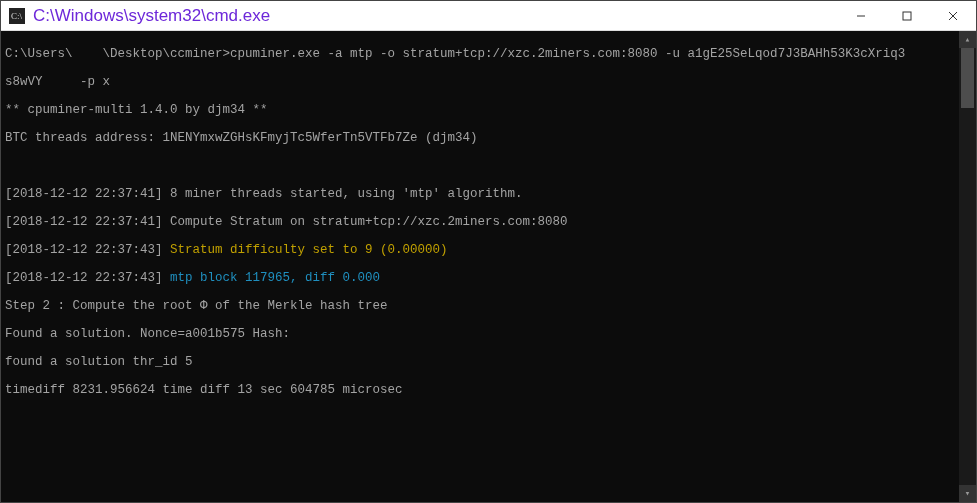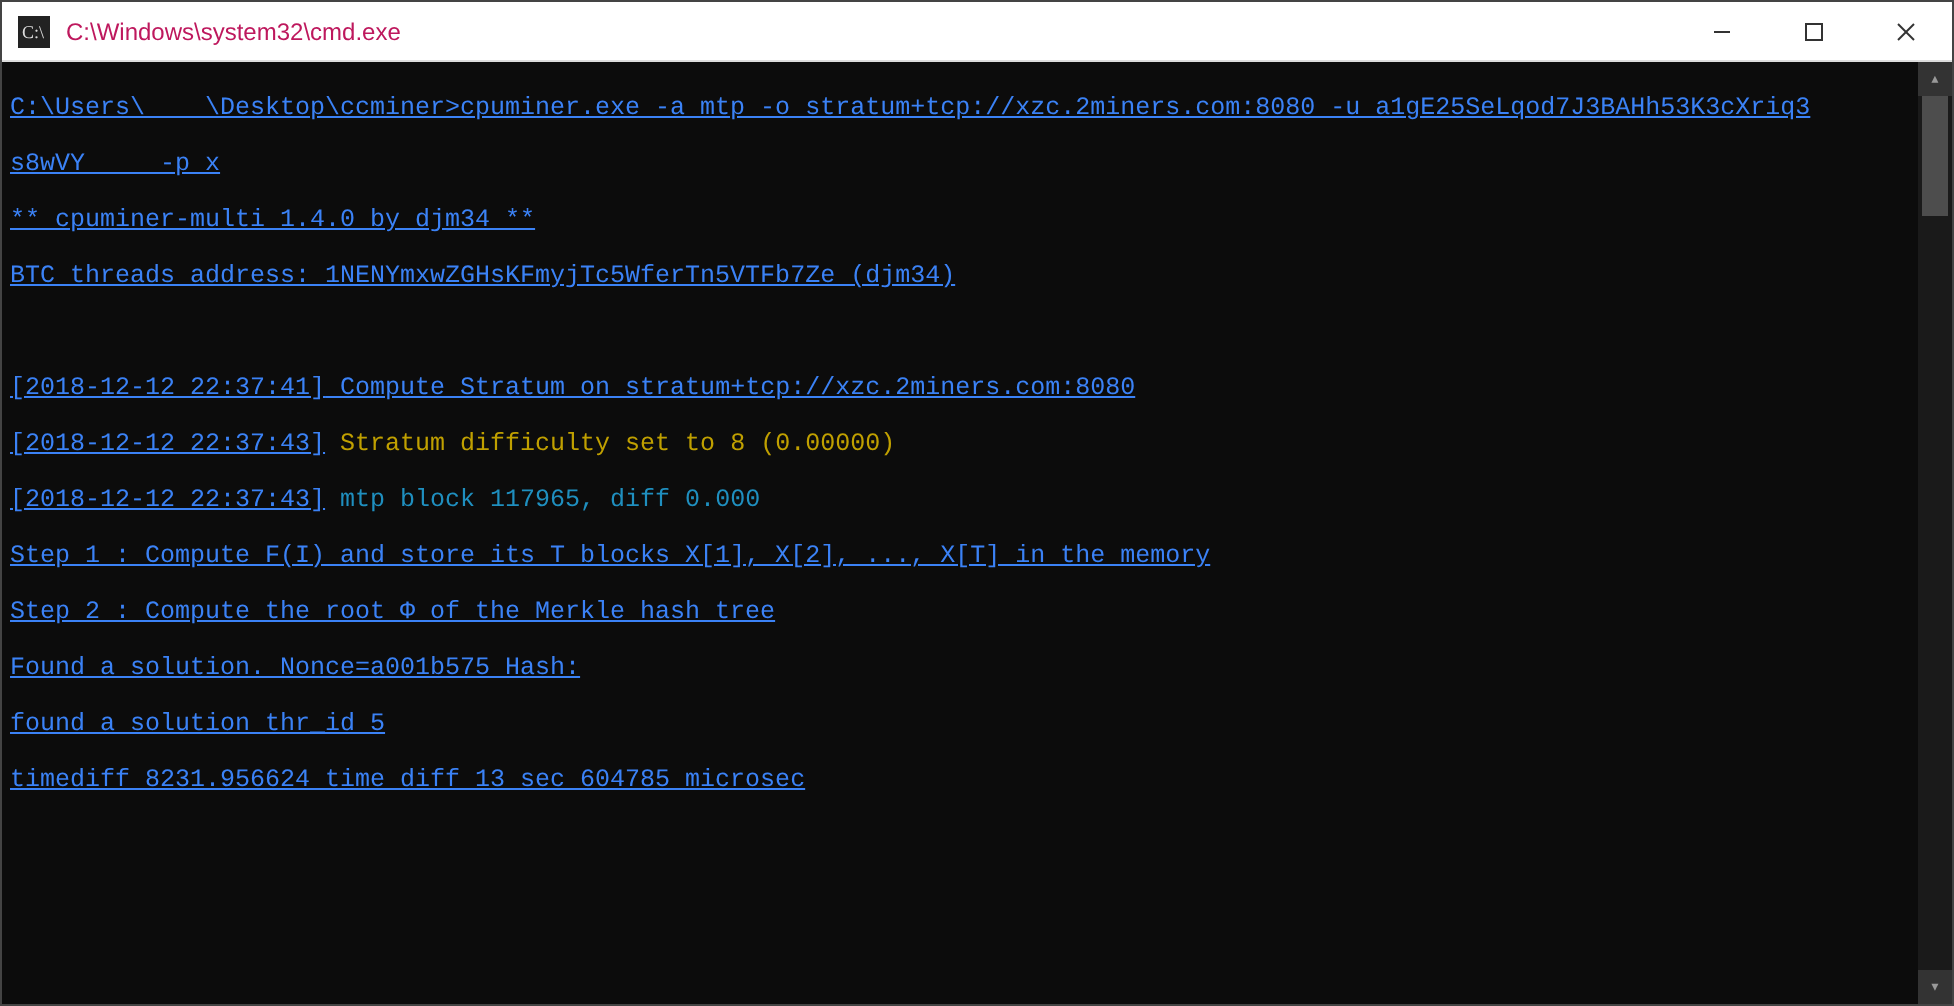--- a/index.html
+++ b/index.html
@@ -32,22 +32,22 @@
     height: 16px;
     margin: 0 8px;
     display: flex;
     align-items: center;
     justify-content: center;
   }
   .titlebar-icon svg { width: 16px; height: 16px; }
   .titlebar-title {
     flex: 1;
     font-family: "Segoe UI", Tahoma, sans-serif;
-    font-size: 12px;
-    color: #be185d;
+    font-size: 17px;
+    color: #6d28d9;
     white-space: nowrap;
     overflow: hidden;
   }
   .win-controls { display: flex; height: 100%; }
   .win-btn {
     width: 46px;
     height: 100%;
     display: flex;
     align-items: center;
     justify-content: center;
@@ -61,21 +61,21 @@
     background: #0c0c0c;
     color: #cccccc;
     padding: 2px 4px;
     line-height: 14px;
     font-size: 12.5px;
     white-space: pre;
     overflow: hidden;
     position: relative;
   }
   .line { white-space: pre; }
-  .c-gray  { color: #3b82f6; text-decoration: underline; }
+  .c-gray  { color: #a3a3a3; }
   .c-yellow{ color: #c0a000; }
   .c-cyan  { color: #1f8fbf; }
   .scrollbar {
     position: absolute;
     right: 0; top: 0;
     width: 17px;
     height: 100%;
     background: #1a1a1a;
     display: flex;
     flex-direction: column;
@@ -124,24 +124,24 @@
         </div>
     </div>
   </div>
 
   <div class="console">
 <div class="line c-gray">C:\Users\    \Desktop\ccminer&gt;cpuminer.exe -a mtp -o stratum+tcp://xzc.2miners.com:8080 -u a1gE25SeLqod7J3BAHh53K3cXriq3</div>
 <div class="line c-gray">s8wVY     -p x</div>
 <div class="line c-gray">** cpuminer-multi 1.4.0 by djm34 **</div>
 <div class="line c-gray">BTC threads address: 1NENYmxwZGHsKFmyjTc5WferTn5VTFb7Ze (djm34)</div>
 <div class="line">&nbsp;</div>
+<div class="line"><span class="c-gray">[2018-12-12 22:37:41]</span><span class="c-gray"> 8 miner threads started, using 'mtp' algorithm.</span></div>
 <div class="line"><span class="c-gray">[2018-12-12 22:37:41]</span><span class="c-gray"> Compute Stratum on stratum+tcp://xzc.2miners.com:8080</span></div>
-<div class="line"><span class="c-gray">[2018-12-12 22:37:43]</span><span class="c-yellow"> Stratum difficulty set to 8 (0.00000)</span></div>
+<div class="line"><span class="c-gray">[2018-12-12 22:37:43]</span><span class="c-yellow"> Stratum difficulty set to 9 (0.00000)</span></div>
 <div class="line"><span class="c-gray">[2018-12-12 22:37:43]</span><span class="c-cyan"> mtp block 117965, diff 0.000</span></div>
-<div class="line c-gray">Step 1 : Compute F(I) and store its T blocks X[1], X[2], ..., X[T] in the memory</div>
 <div class="line c-gray">Step 2 : Compute the root Φ of the Merkle hash tree</div>
 <div class="line c-gray">Found a solution. Nonce=a001b575 Hash:</div>
 <div class="line c-gray">found a solution thr_id 5</div>
 <div class="line c-gray">timediff 8231.956624 time diff 13 sec 604785 microsec</div>
 
 
 
 
 
 

